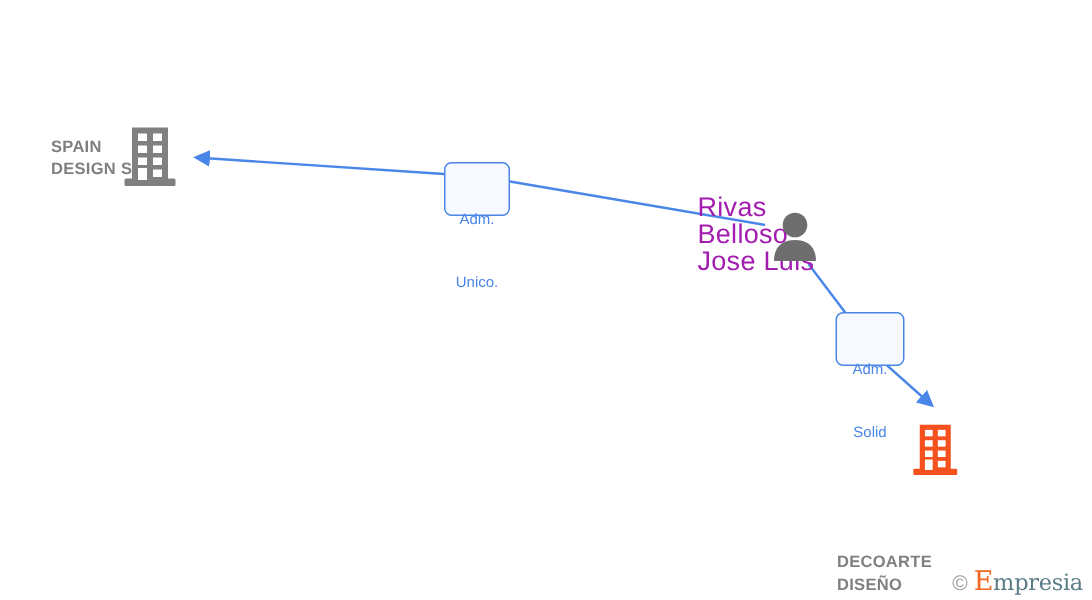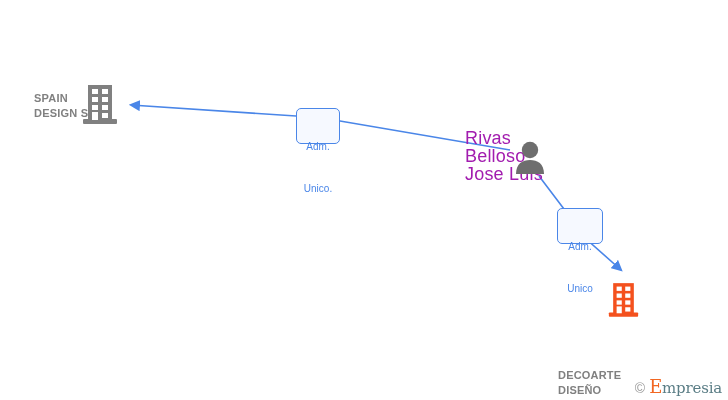--- a/index.html
+++ b/index.html
@@ -165,21 +165,21 @@
 DISEÑO
 JOVEN  SL</div>
 
   <div class="rel-box" style="left: 296px; top: 108px; width: 44px; height: 36px;">
     <span>Adm.</span>
     <span>Unico.</span>
   </div>
 
   <div class="rel-box" style="left: 557px; top: 208px; width: 46px; height: 36px;">
     <span>Adm.</span>
-    <span>Unico</span>
+    <span>Solid</span>
   </div>
 
   <div id="watermark">
     <span class="copy">©</span>
     <span class="brand"><span class="cap">E</span><span>mpresia</span></span>
   </div>
 
 </div>
 
 </body></html>

